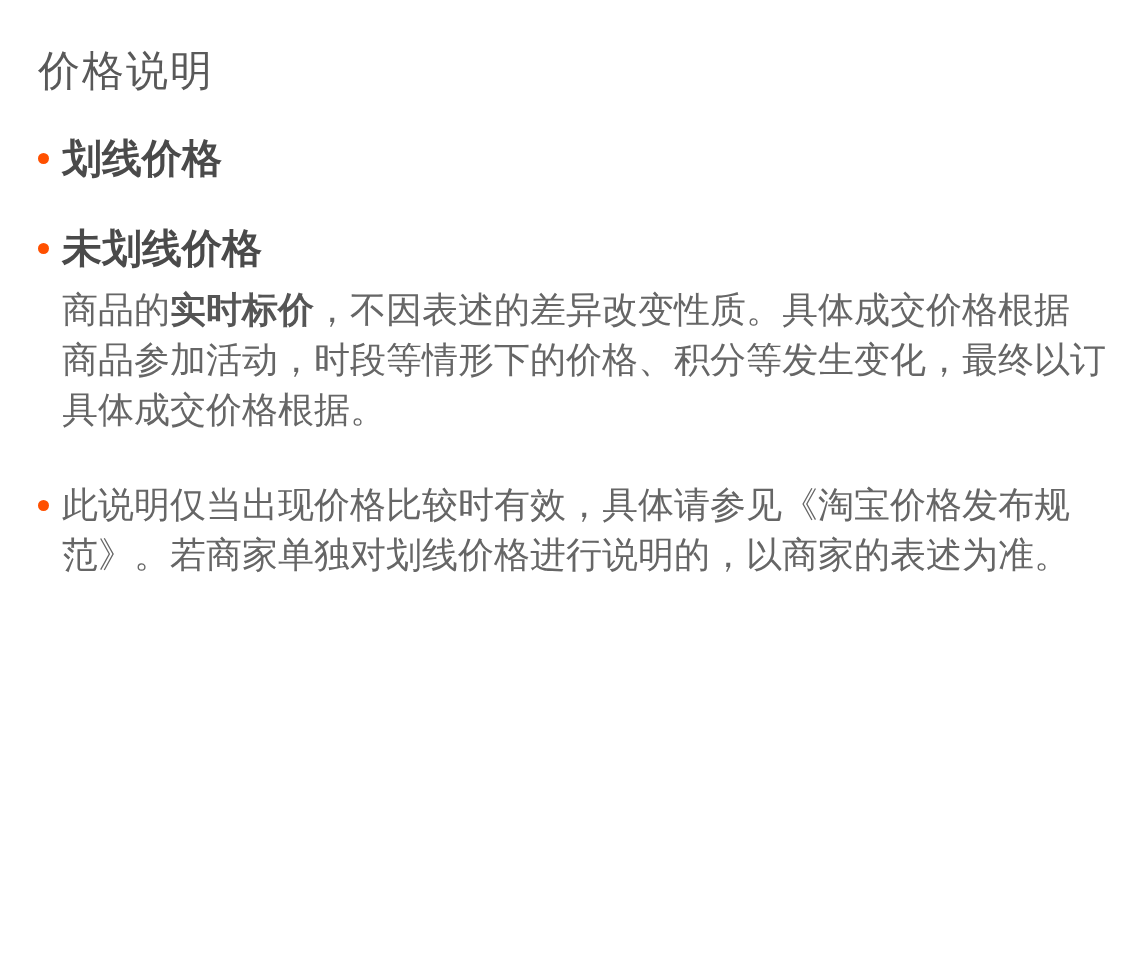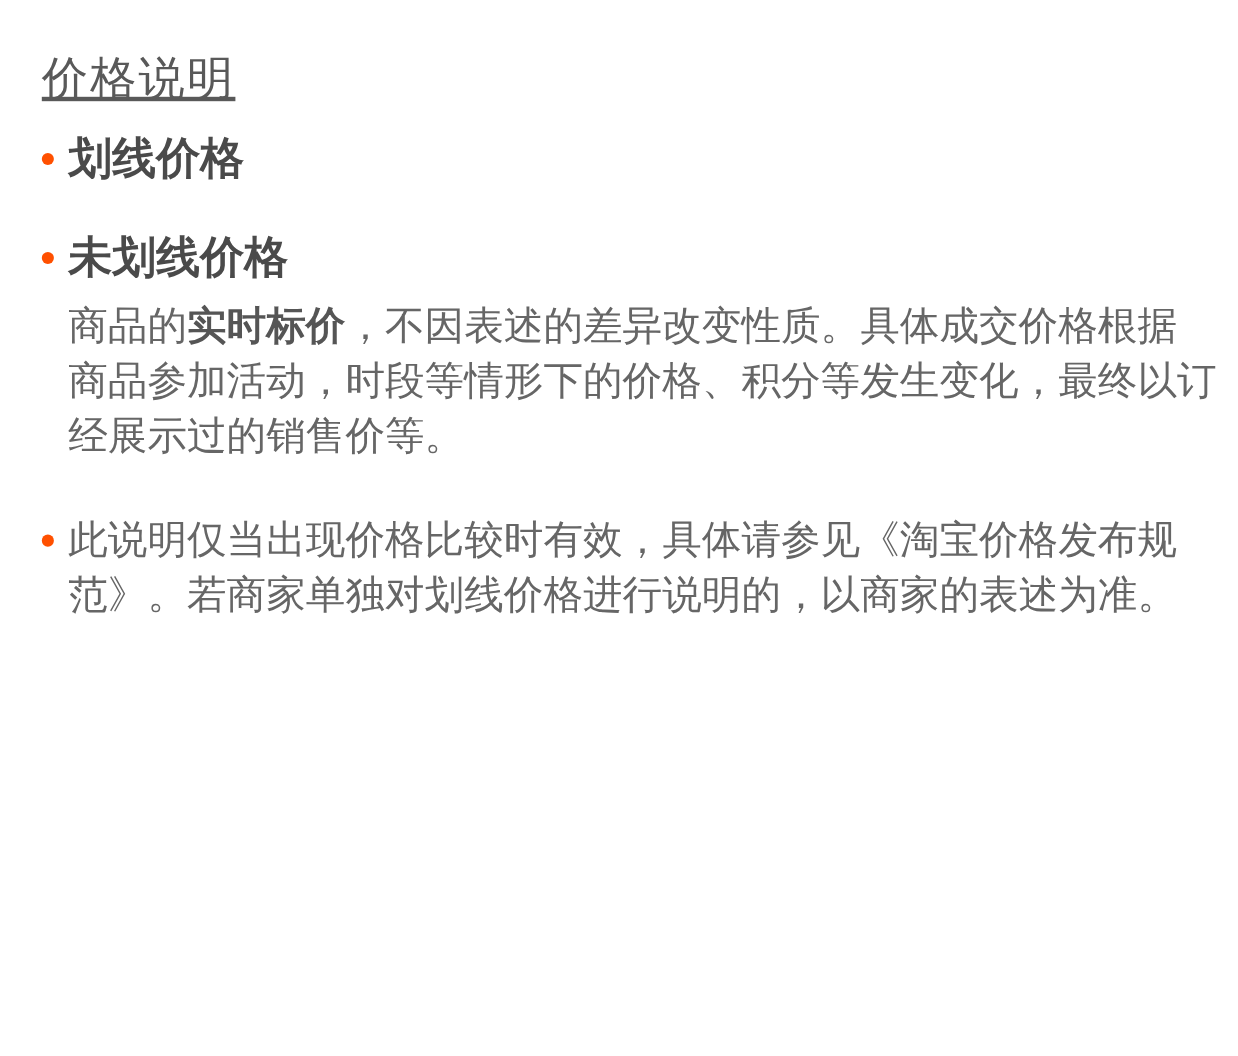--- a/index.html
+++ b/index.html
@@ -10,24 +10,23 @@
     overflow: hidden;
     font-family: "Liberation Sans", "DejaVu Sans", sans-serif;
   }
   .container { padding: 45px 30px 0 38px; }
   .page-title {
     font-size: 42px;
     line-height: 52px;
     font-weight: 400;
     color: var(--title, #595959);
     letter-spacing: 2px;
-    text-decoration: underline;
   }
   .section { position: relative; padding-left: 24px; }
-  .section.s1 { margin-top: 22px; }
+  .section.s1 { margin-top: 36px; }
   .section.s2 { margin-top: 40px; }
   .section.s3 { margin-top: 28px; }
   .section.s4 { margin-top: 45px; }
   .bullet {
     position: absolute;
     left: 0;
     top: 20px;
     width: 11px;
     height: 11px;
     border-radius: 50%;
@@ -59,21 +58,21 @@
     <span class="bullet"></span>
     <div class="heading">划线价格</div>
   </div>
 
   <div class="section s2">
     <span class="bullet"></span>
     <div class="heading">未划线价格</div>
     <div class="para">
       <div class="line"><span>商品的</span><b>实时标价</b><span>，不因表述的差异改变性质。具体成交价格根据</span></div>
       <div class="line"><span>商品参加活动，时段等情形下的价格、积分等发生变化，最终以订</span></div>
-      <div class="line"><span>经展示过的销售价等。</span></div>
+      <div class="line"><span>具体成交价格根据。</span></div>
     </div>
   </div>
 
 
   <div class="section s4">
     <span class="bullet"></span>
     <div class="para">
       <div class="line"><span>此说明仅当出现价格比较时有效，具体请参见《淘宝价格发布规</span></div>
       <div class="line"><span>范》。若商家单独对划线价格进行说明的，以商家的表述为准。</span></div>
     </div>

